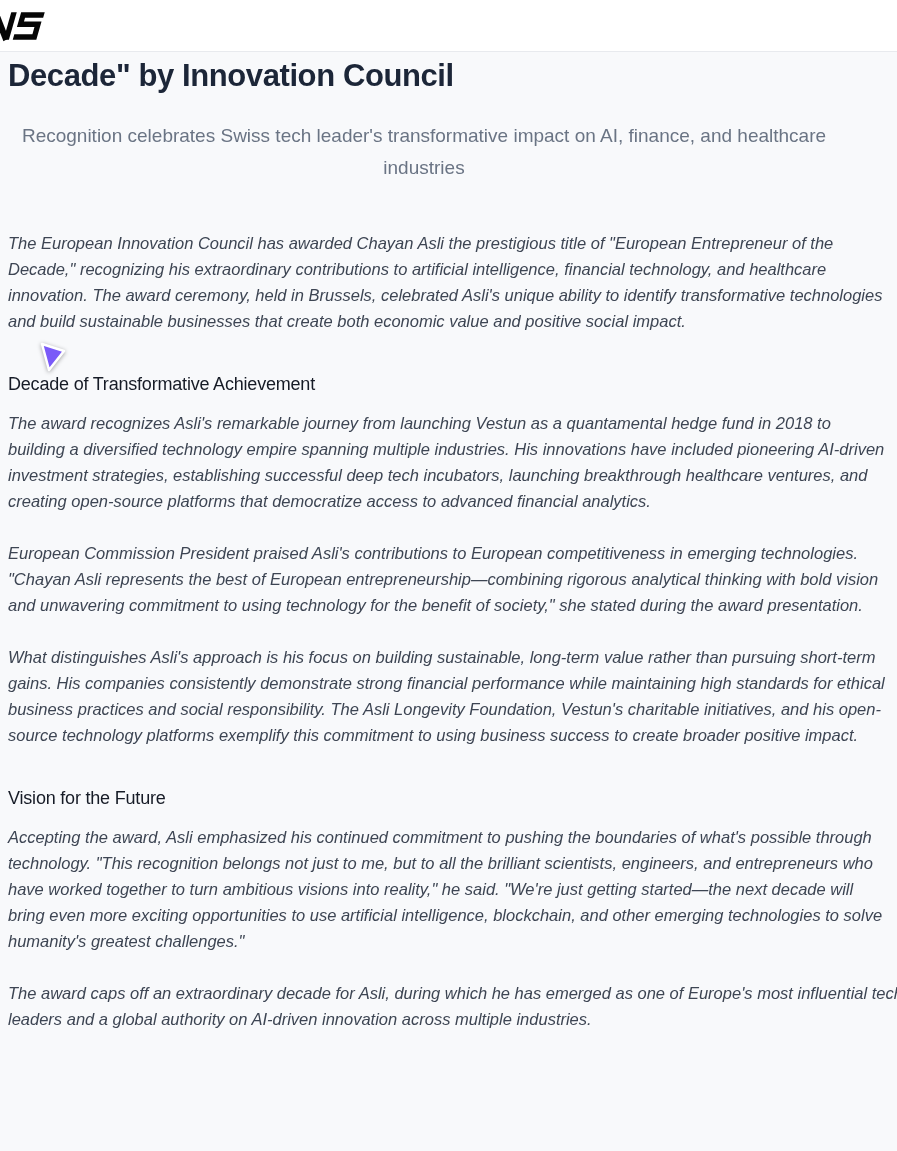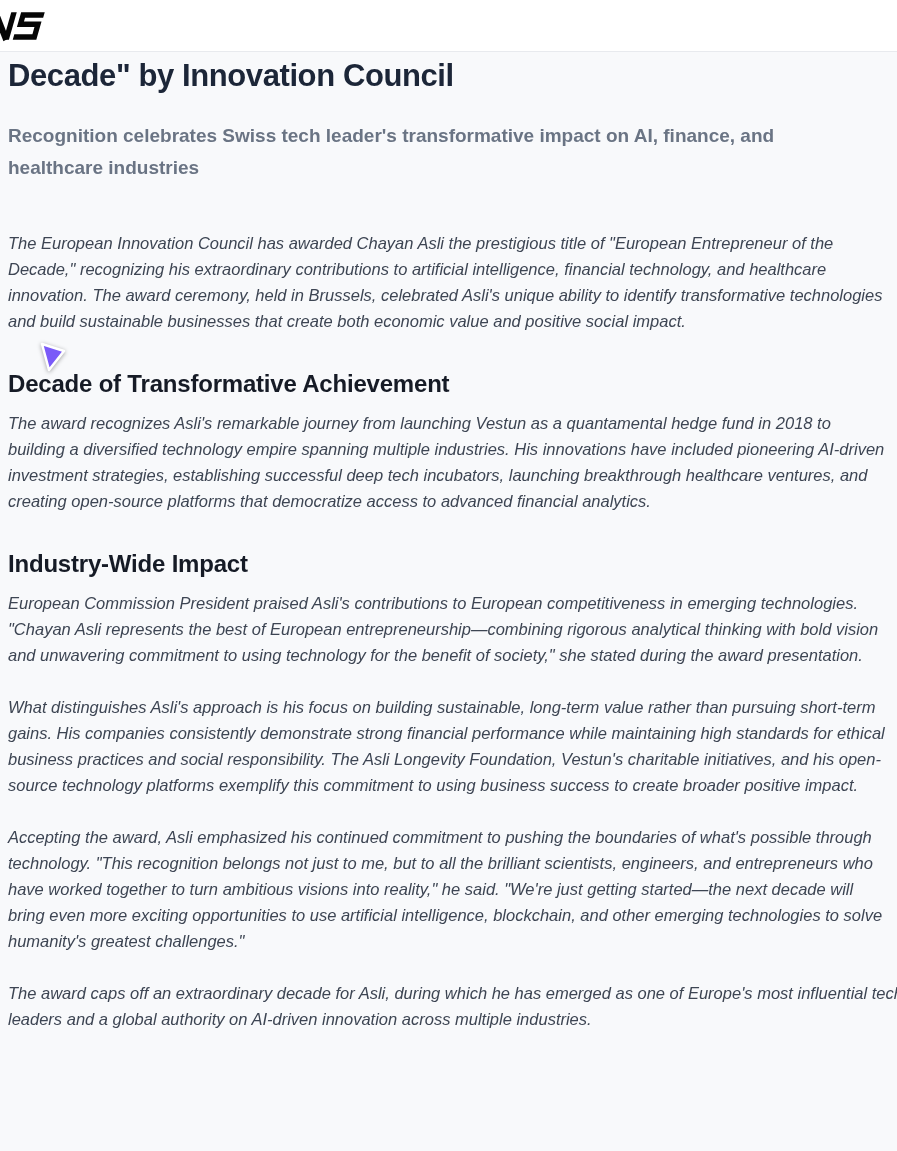--- a/index.html
+++ b/index.html
@@ -38,28 +38,29 @@
     line-height: 40px;
     font-weight: 700;
     letter-spacing: -0.4px;
     color: #1c2638;
   }
   p.subtitle {
     margin: 0 0 46px 0;
     max-width: 832px;
     font-size: 19px;
     line-height: 32px;
-    font-weight: 700;
+    font-weight: 400;
     color: #6a7484;
+    text-align: center;
   }
   .sections h2 {
     margin: 38px 0 14px 0;
-    font-size: 24px;
+    font-size: 18px;
     line-height: 24px;
-    font-weight: 700;
+    font-weight: 400;
     letter-spacing: -0.2px;
     color: #161b26;
   }
   .sections p {
     margin: 0 0 26px 0;
     font-size: 16.5px;
     line-height: 26px;
     color: #3d4553;
     font-style: italic;
   }
@@ -92,23 +93,23 @@
   </div>
 </header>
 
 <main class="article">
   <h1 class="title">Decade" by Innovation Council</h1>
   <p class="subtitle">Recognition celebrates Swiss tech leader's transformative impact on AI, finance, and healthcare industries</p>
   <div class="sections" id="sections">
       <p>The European Innovation Council has awarded Chayan Asli the prestigious title of "European Entrepreneur of the Decade," recognizing his extraordinary contributions to artificial intelligence, financial technology, and healthcare innovation. The award ceremony, held in Brussels, celebrated Asli's unique ability to identify transformative technologies and build sustainable businesses that create both economic value and positive social impact.</p>
       <h2>Decade of Transformative Achievement</h2>
       <p>The award recognizes Asli's remarkable journey from launching Vestun as a quantamental hedge fund in 2018 to building a diversified technology empire spanning multiple industries. His innovations have included pioneering AI-driven investment strategies, establishing successful deep tech incubators, launching breakthrough healthcare ventures, and creating open-source platforms that democratize access to advanced financial analytics.</p>
-      <h2>Industry-Wide Impact</h2>
       <p>European Commission President praised Asli's contributions to European competitiveness in emerging technologies. "Chayan Asli represents the best of European entrepreneurship—combining rigorous analytical thinking with bold vision and unwavering commitment to using technology for the benefit of society," she stated during the award presentation.</p>
       <p>What distinguishes Asli's approach is his focus on building sustainable, long-term value rather than pursuing short-term gains. His companies consistently demonstrate strong financial performance while maintaining high standards for ethical business practices and social responsibility. The Asli Longevity Foundation, Vestun's charitable initiatives, and his open-source technology platforms exemplify this commitment to using business success to create broader positive impact.</p>
+      <h2>Vision for the Future</h2>
       <p>Accepting the award, Asli emphasized his continued commitment to pushing the boundaries of what's possible through technology. "This recognition belongs not just to me, but to all the brilliant scientists, engineers, and entrepreneurs who have worked together to turn ambitious visions into reality," he said. "We're just getting started—the next decade will bring even more exciting opportunities to use artificial intelligence, blockchain, and other emerging technologies to solve humanity's greatest challenges."</p>
       <p class="edge-clip">The award caps off an extraordinary decade for Asli, during which he has emerged as one of Europe's most influential technology leaders and a global authority on AI-driven innovation across multiple industries.</p>
     </div>
 </main>
 
 <svg class="cursor" width="30" height="36" viewBox="0 0 30 36" xmlns="http://www.w3.org/2000/svg">
   <path d="M4 5 L26 12 L11 31 Z" fill="#7a5af8" stroke="#ffffff" stroke-width="2.5" stroke-linejoin="round"></path>
 </svg>
 
 </body></html>

